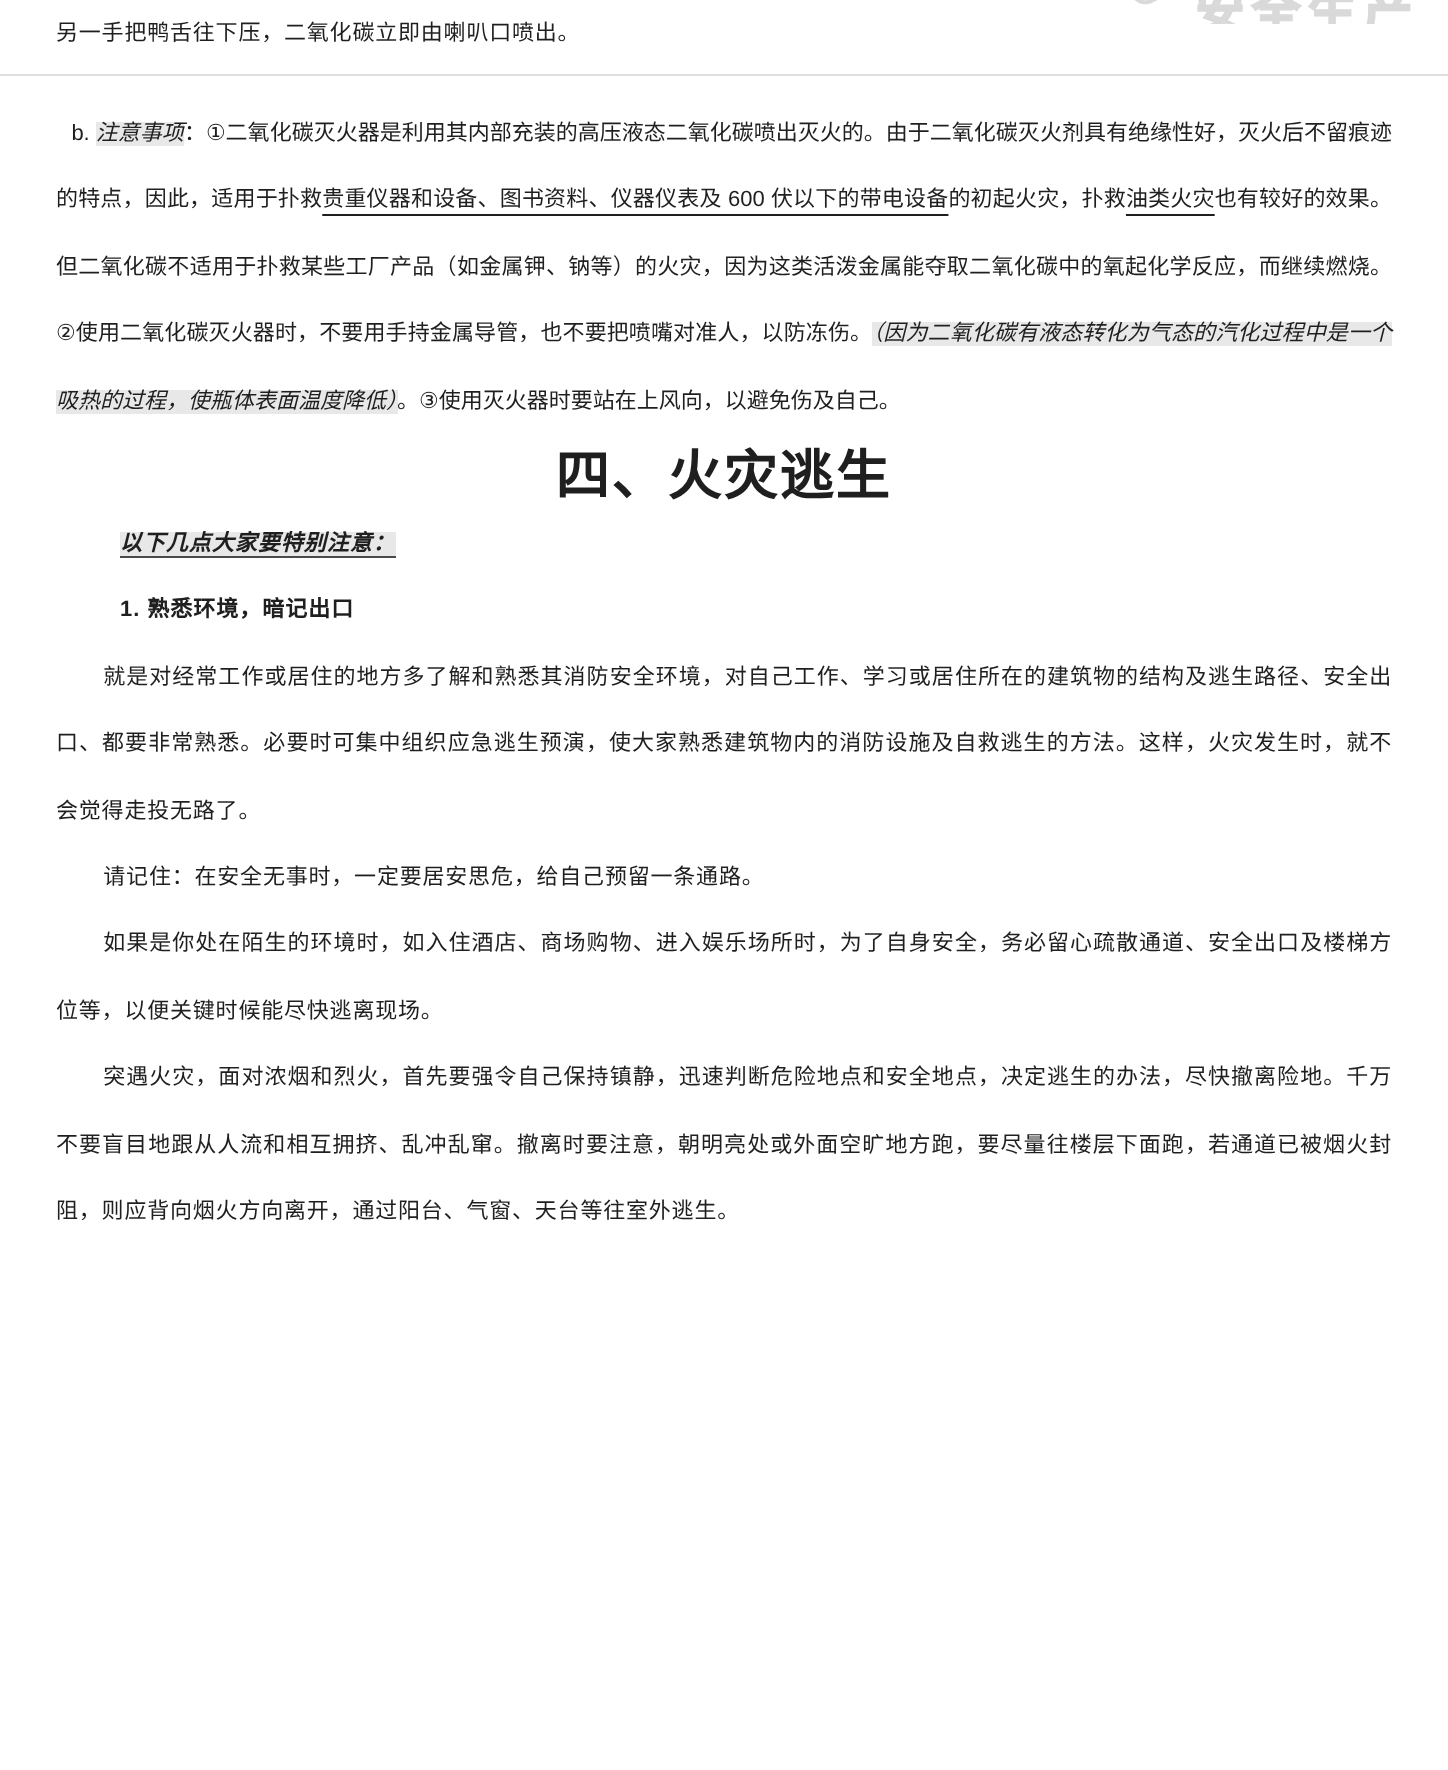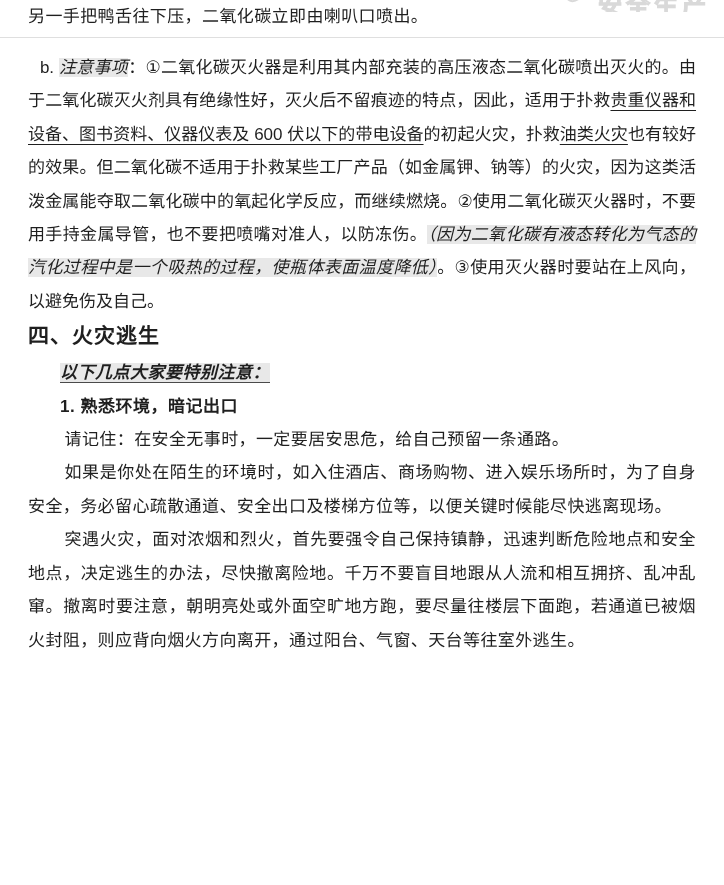--- a/index.html
+++ b/index.html
@@ -14,36 +14,36 @@
     display:flex;align-items:flex-start;gap:6px;pointer-events:none;
   }
   .watermark .wm-text{
     font-family:"Liberation Sans","DejaVu Sans",sans-serif;
     font-size:24px;font-weight:bold;letter-spacing:4px;
     color:transparent;-webkit-text-stroke:1px #d9d9d9;
   }
   .wm-swoosh{width:30px;height:24px;flex:0 0 auto;}
   .wm-swoosh path{fill:none;stroke:#d9d9d9;stroke-width:2;}
   .doc{padding:4px 28px 0 28px;}
-  p{margin:0;font-size:17px;line-height:33.4px;text-align:justify;letter-spacing:0.4px;}
+  p{margin:0;font-size:11px;line-height:33.4px;text-align:justify;letter-spacing:0.4px;}
   p.first-line{line-height:26px;text-align:left;}
   .page-divider{
     height:1px;background:#dfdfdf;margin:7px 0 0 -28px;width:724px;
   }
   p.after-divider{margin-top:13px;}
   .sans-body{
     font-family:"Liberation Sans","DejaVu Sans",sans-serif;
     font-weight:500;letter-spacing:0;
   }
   .indent{text-indent:2.15em;}
   .indent-small{text-indent:0.7em;}
   .heading1{
-    font-family:Liberation Mono, monospace;
-    font-weight:bold;font-size:21px;line-height:34px;
-    margin:3px 0 1px 0;text-align:left;letter-spacing:1px;
+    font-family:Liberation Serif, serif;
+    font-weight:bold;font-size:27px;line-height:34px;
+    margin:3px 0 1px 0;text-align:center;letter-spacing:1px;
   }
   .subhead{
     font-family:"Liberation Sans","DejaVu Sans",sans-serif;
     font-weight:bold;text-align:left;letter-spacing:0.5px;padding-left:32px;
   }
   .run-hl{background:#e8e8e8;font-style:italic;}
   .run-u{text-decoration:underline;text-underline-offset:4px;text-decoration-thickness:1px;}
   .run-u-border{border-bottom:1px solid #4a4a4a;}
 </style>
 </head>
@@ -57,17 +57,18 @@
     </svg>
     <span class="wm-text">安全生产</span>
   </div>
   <div class="doc">
       <p class="first-line"><span>另一手把鸭舌往下压，二氧化碳立即由喇叭口喷出。</span></p>
       <div class="page-divider"></div>
       <p class="sans-body indent-small after-divider"><span>b. </span><span class="run-hl">注意事项</span><span>：①二氧化碳灭火器是利用其内部充装的高压液态二氧化碳喷出灭火的。由于二氧化碳灭火剂具有绝缘性好，灭火后不留痕迹的特点，因此，适用于扑救</span><span class="run-u">贵重仪器和设备、图书资料、仪器仪表及 600 伏以下的带电设备</span><span>的初起火灾，扑救</span><span class="run-u">油类火灾</span><span>也有较好的效果。但二氧化碳不适用于扑救某些工厂产品（如金属钾、钠等）的火灾，因为这类活泼金属能夺取二氧化碳中的氧起化学反应，而继续燃烧。②使用二氧化碳灭火器时，不要用手持金属导管，也不要把喷嘴对准人，以防冻伤。</span><span class="run-hl">（因为二氧化碳有液态转化为气态的汽化过程中是一个吸热的过程，使瓶体表面温度降低）</span><span>。③使用灭火器时要站在上风向，以避免伤及自己。</span></p>
       <p class="heading1"><span>四、火灾逃生</span></p>
       <p class="subhead"><span class="run-hl run-u-border">以下几点大家要特别注意：</span></p>
       <p class="subhead"><span>1. 熟悉环境，暗记出口</span></p>
+      <p class="indent"><span>就是对经常工作或居住的地方多了解和熟悉其消防安全环境，对自己工作、学习或居住所在的建筑物的结构及逃生路径、安全出口、都要非常熟悉。必要时可集中组织应急逃生预演，使大家熟悉建筑物内的消防设施及自救逃生的方法。这样，火灾发生时，就不会觉得走投无路了。</span></p>
       <p class="indent"><span>请记住：在安全无事时，一定要居安思危，给自己预留一条通路。</span></p>
       <p class="indent"><span>如果是你处在陌生的环境时，如入住酒店、商场购物、进入娱乐场所时，为了自身安全，务必留心疏散通道、安全出口及楼梯方位等，以便关键时候能尽快逃离现场。</span></p>
       <p class="indent"><span>突遇火灾，面对浓烟和烈火，首先要强令自己保持镇静，迅速判断危险地点和安全地点，决定逃生的办法，尽快撤离险地。千万不要盲目地跟从人流和相互拥挤、乱冲乱窜。撤离时要注意，朝明亮处或外面空旷地方跑，要尽量往楼层下面跑，若通道已被烟火封阻，则应背向烟火方向离开，通过阳台、气窗、天台等往室外逃生。</span></p>
     </div>
 </div>
 
 </body></html>

